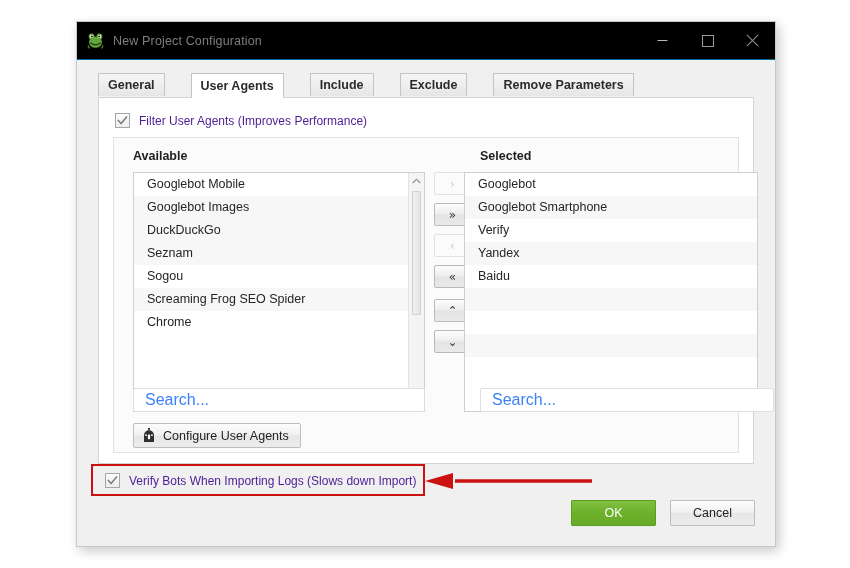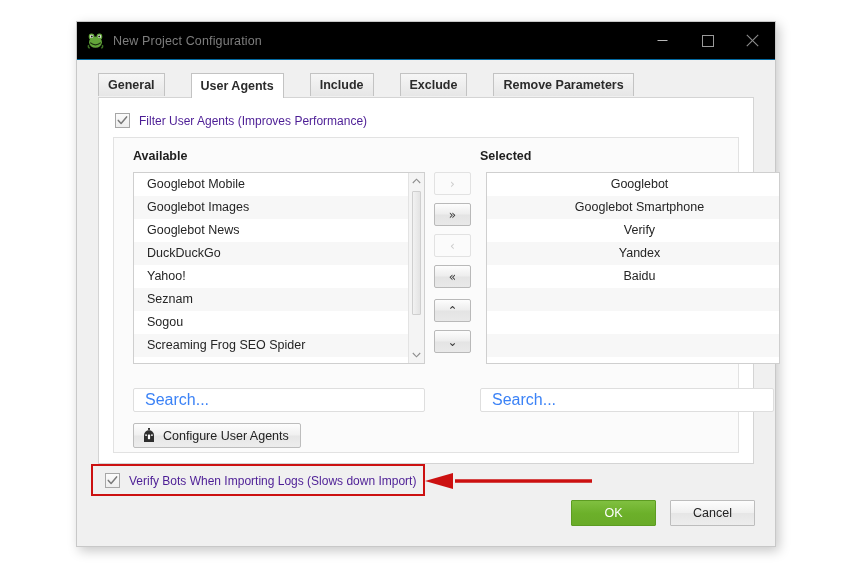--- a/index.html
+++ b/index.html
@@ -164,28 +164,28 @@
     font-size: 12.5px;
     font-weight: bold;
     color: #1e1e1e;
   }
   #title-available { left: 19px; top: 11px; }
   #title-selected  { left: 366px; top: 11px; }
 
   .listbox {
     position: absolute;
     top: 34px;
-    height: 192px;
+    height: 240px;
     background: #ffffff;
     border: 1px solid #cfcfcf;
     box-sizing: border-box;
     overflow: hidden;
   }
   #list-available { left: 19px; width: 292px; }
-  #list-selected  { left: 372px; width: 294px; text-align: center; }
+  #list-selected  { left: 350px; width: 294px; }
 
   .listrows { position: absolute; inset: 0; }
   #list-available .listrows { right: 16px; }
 
   .lrow {
     height: 23px;
     line-height: 23px;
     padding-left: 13px;
     font-size: 12.5px;
     color: #252525;
@@ -417,23 +417,21 @@
 
     <div id="lists-panel">
 
       <div class="col-title" id="title-available">Available</div>
       <div class="col-title" id="title-selected">Selected</div>
 
       <div class="listbox" id="list-available">
         <div class="listrows">
           <div class="lrow odd">Googlebot Mobile</div>
           <div class="lrow even">Googlebot Images</div>
-          <div class="lrow odd">Googlebot News</div>
           <div class="lrow even">DuckDuckGo</div>
-          <div class="lrow odd">Yahoo!</div>
           <div class="lrow even">Seznam</div>
           <div class="lrow odd">Sogou</div>
           <div class="lrow even">Screaming Frog SEO Spider</div>
           <div class="lrow odd">Chrome</div>
         </div>
         <div class="vscroll">
           <div class="vs-arrow">
             <svg width="9" height="6" viewBox="0 0 9 6">
               <path d="M0.8 5 L4.5 1.2 L8.2 5" stroke="#8e8e8e" stroke-width="1.1" fill="none"></path>
             </svg>

